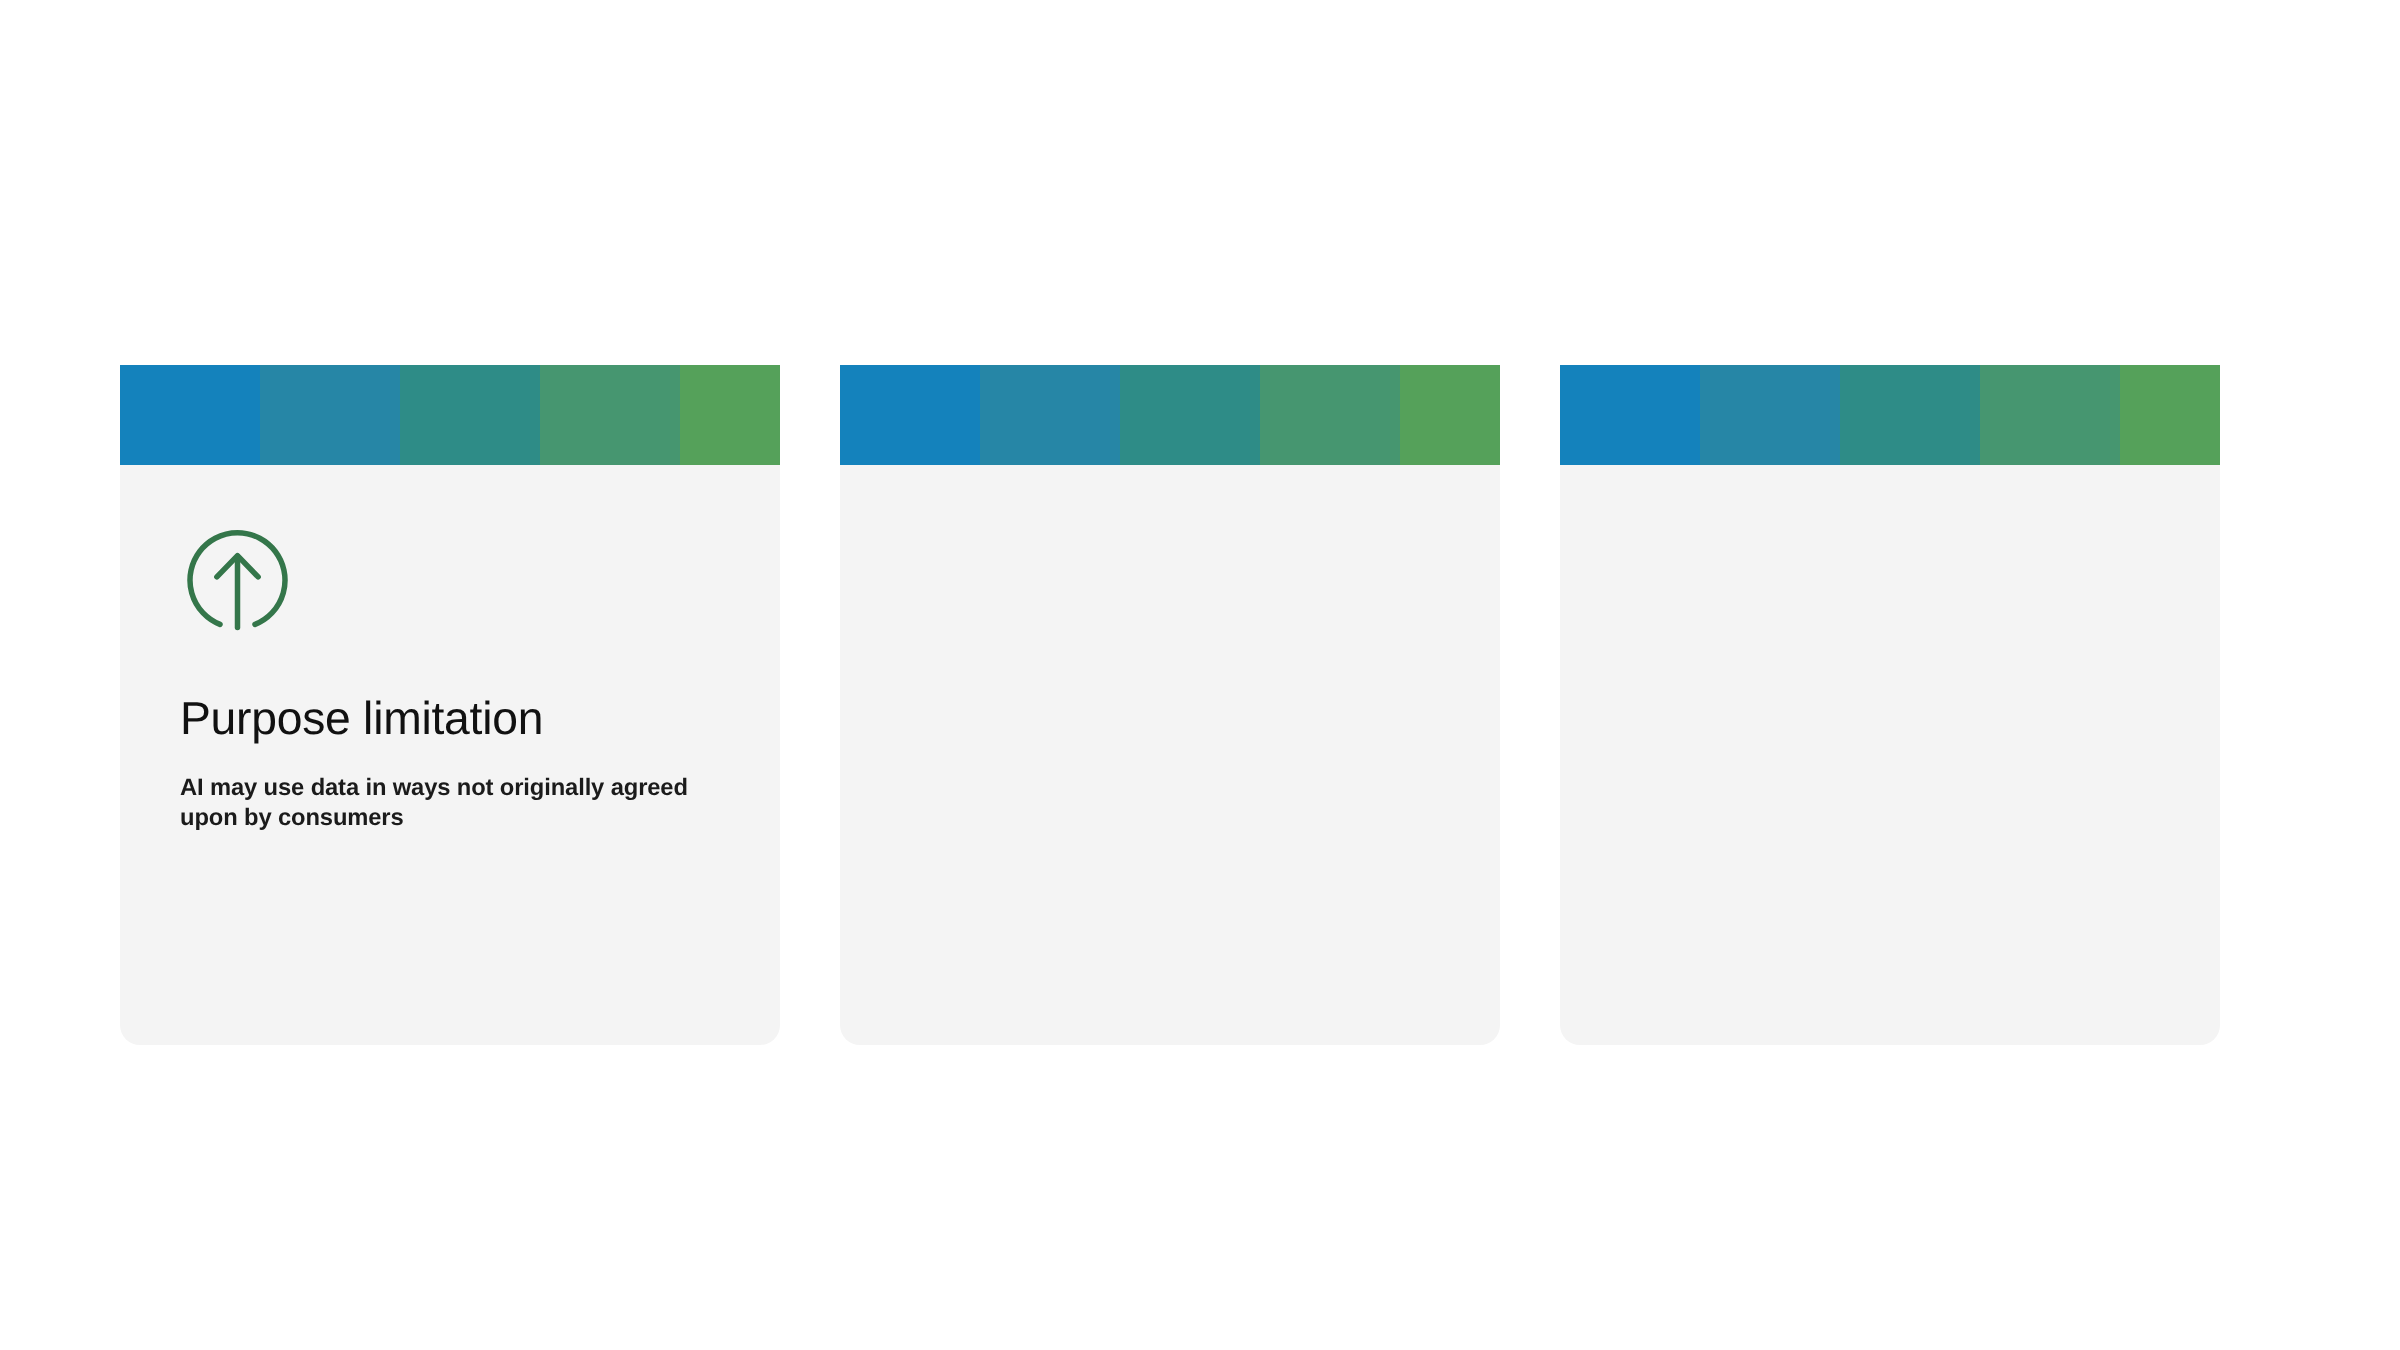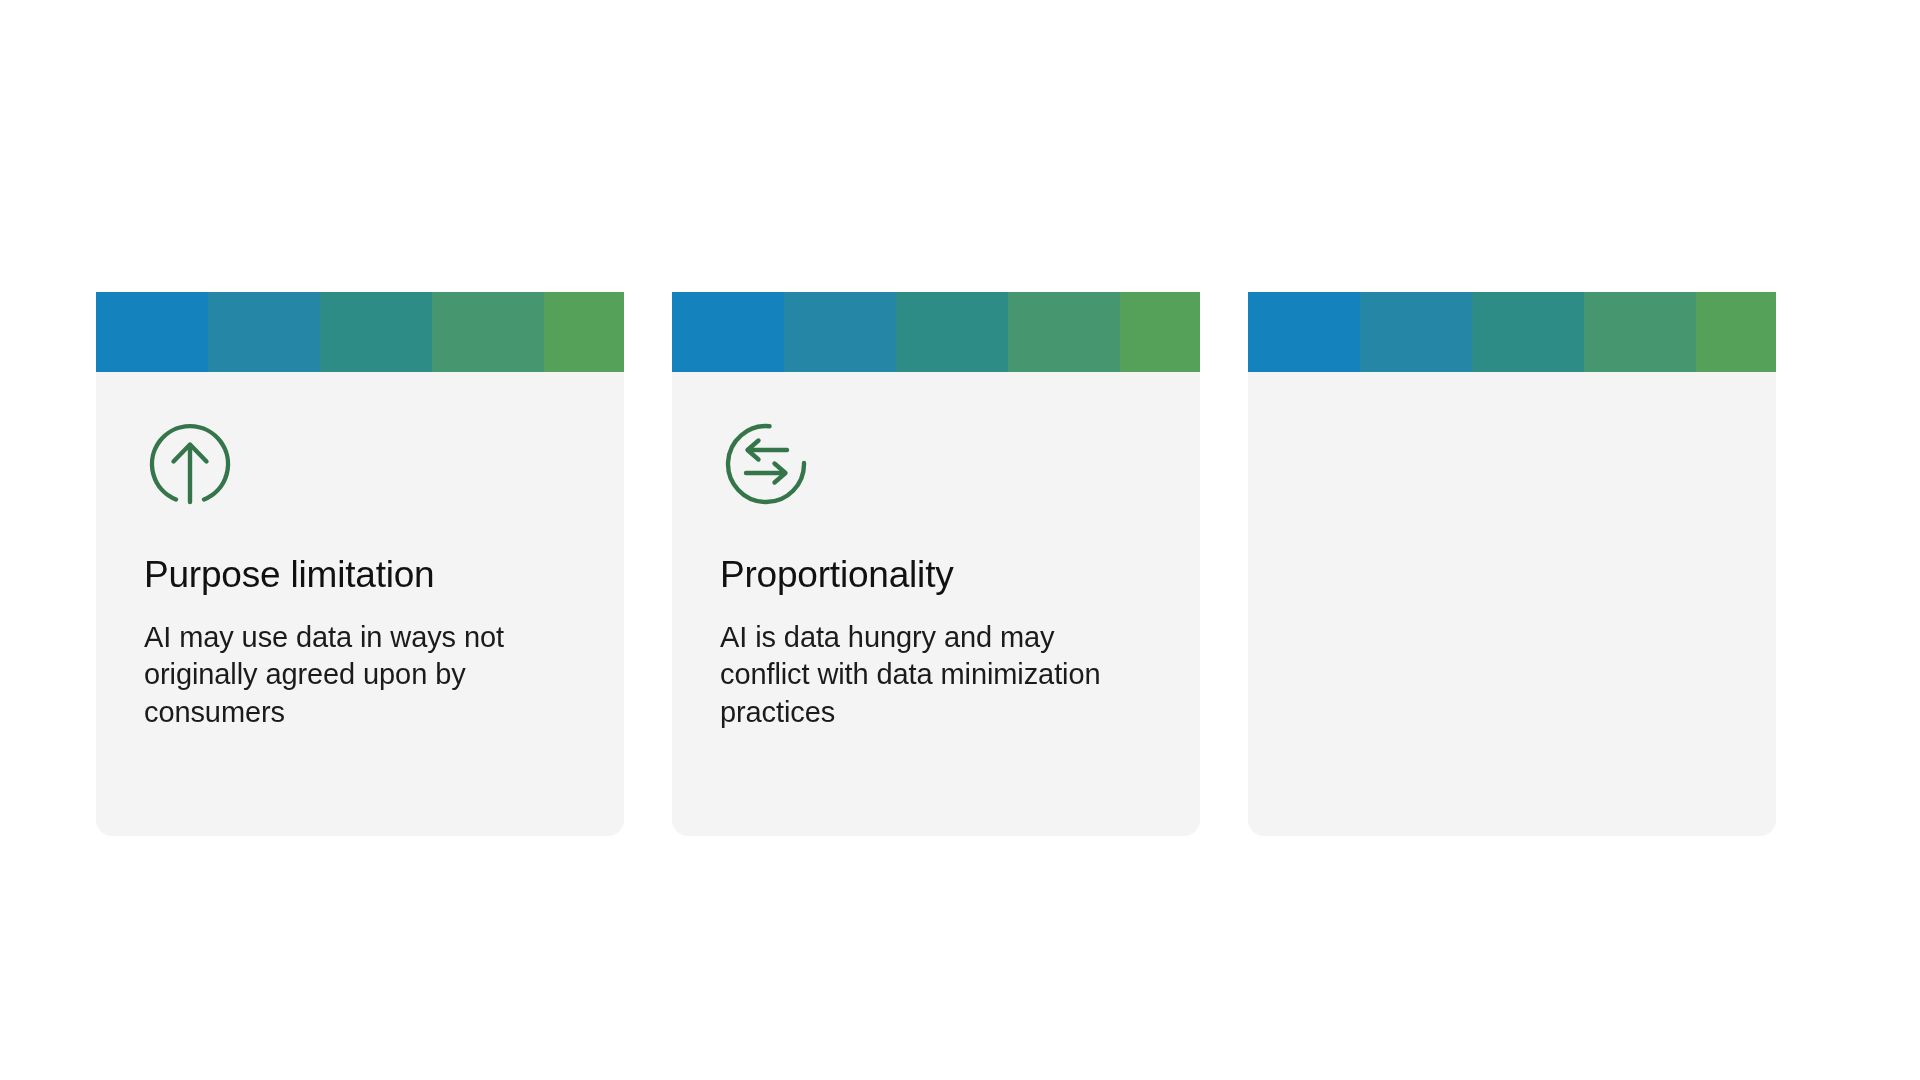--- a/index.html
+++ b/index.html
@@ -75,22 +75,22 @@
   .card-title {
     font-size: 37px;
     font-weight: 400;
     line-height: 1.15;
     color: #111111;
     margin: 0 0 22px 0;
     letter-spacing: -0.2px;
   }
 
   .card-desc {
-    font-size: 29px;
-    font-weight: 400;
+    font-size: 19px;
+    font-weight: 700;
     line-height: 1.3;
     color: #1b1b1b;
     margin: 0;
     letter-spacing: -0.1px;
     max-width: 430px;
   }
 </style>
 </head>
 <body>
 
@@ -118,33 +118,20 @@
   </div>
 
   <div class="card">
     <div class="color-bar">
       <span class="seg-0" style="background:#1482bc"></span>
       <span class="seg-1" style="background:#2686a6"></span>
       <span class="seg-2" style="background:#2e8c87"></span>
       <span class="seg-3" style="background:#469670"></span>
       <span class="seg-4" style="background:#55a15a"></span>
     </div>
-    <div class="card-body">
-      <div class="card-icon">
-        <svg viewBox="0 0 92 92" fill="none" xmlns="http://www.w3.org/2000/svg">
-          <path d="M49.5 8.2 A38 38 0 1 0 84 45" stroke="#34764a" stroke-width="4.4" stroke-linecap="round" fill="none"></path>
-          <line x1="67" y1="32" x2="28.5" y2="32" stroke="#34764a" stroke-width="4.4" stroke-linecap="round"></line>
-          <polyline points="38.5,22.5 27.5,32 38.5,41.5" stroke="#34764a" stroke-width="4.4" stroke-linecap="round" stroke-linejoin="round" fill="none"></polyline>
-          <line x1="26" y1="55" x2="64.5" y2="55" stroke="#34764a" stroke-width="4.4" stroke-linecap="round"></line>
-          <polyline points="54.5,45.5 65.5,55 54.5,64.5" stroke="#34764a" stroke-width="4.4" stroke-linecap="round" stroke-linejoin="round" fill="none"></polyline>
-        </svg>
-      </div>
-      <div class="card-title">Proportionality</div>
-      <div class="card-desc">AI is data hungry and may conflict with data minimization practices</div>
-    </div>
   </div>
 
   <div class="card">
     <div class="color-bar">
       <span class="seg-0" style="background:#1482bc"></span>
       <span class="seg-1" style="background:#2686a6"></span>
       <span class="seg-2" style="background:#2e8c87"></span>
       <span class="seg-3" style="background:#469670"></span>
       <span class="seg-4" style="background:#55a15a"></span>
     </div>

